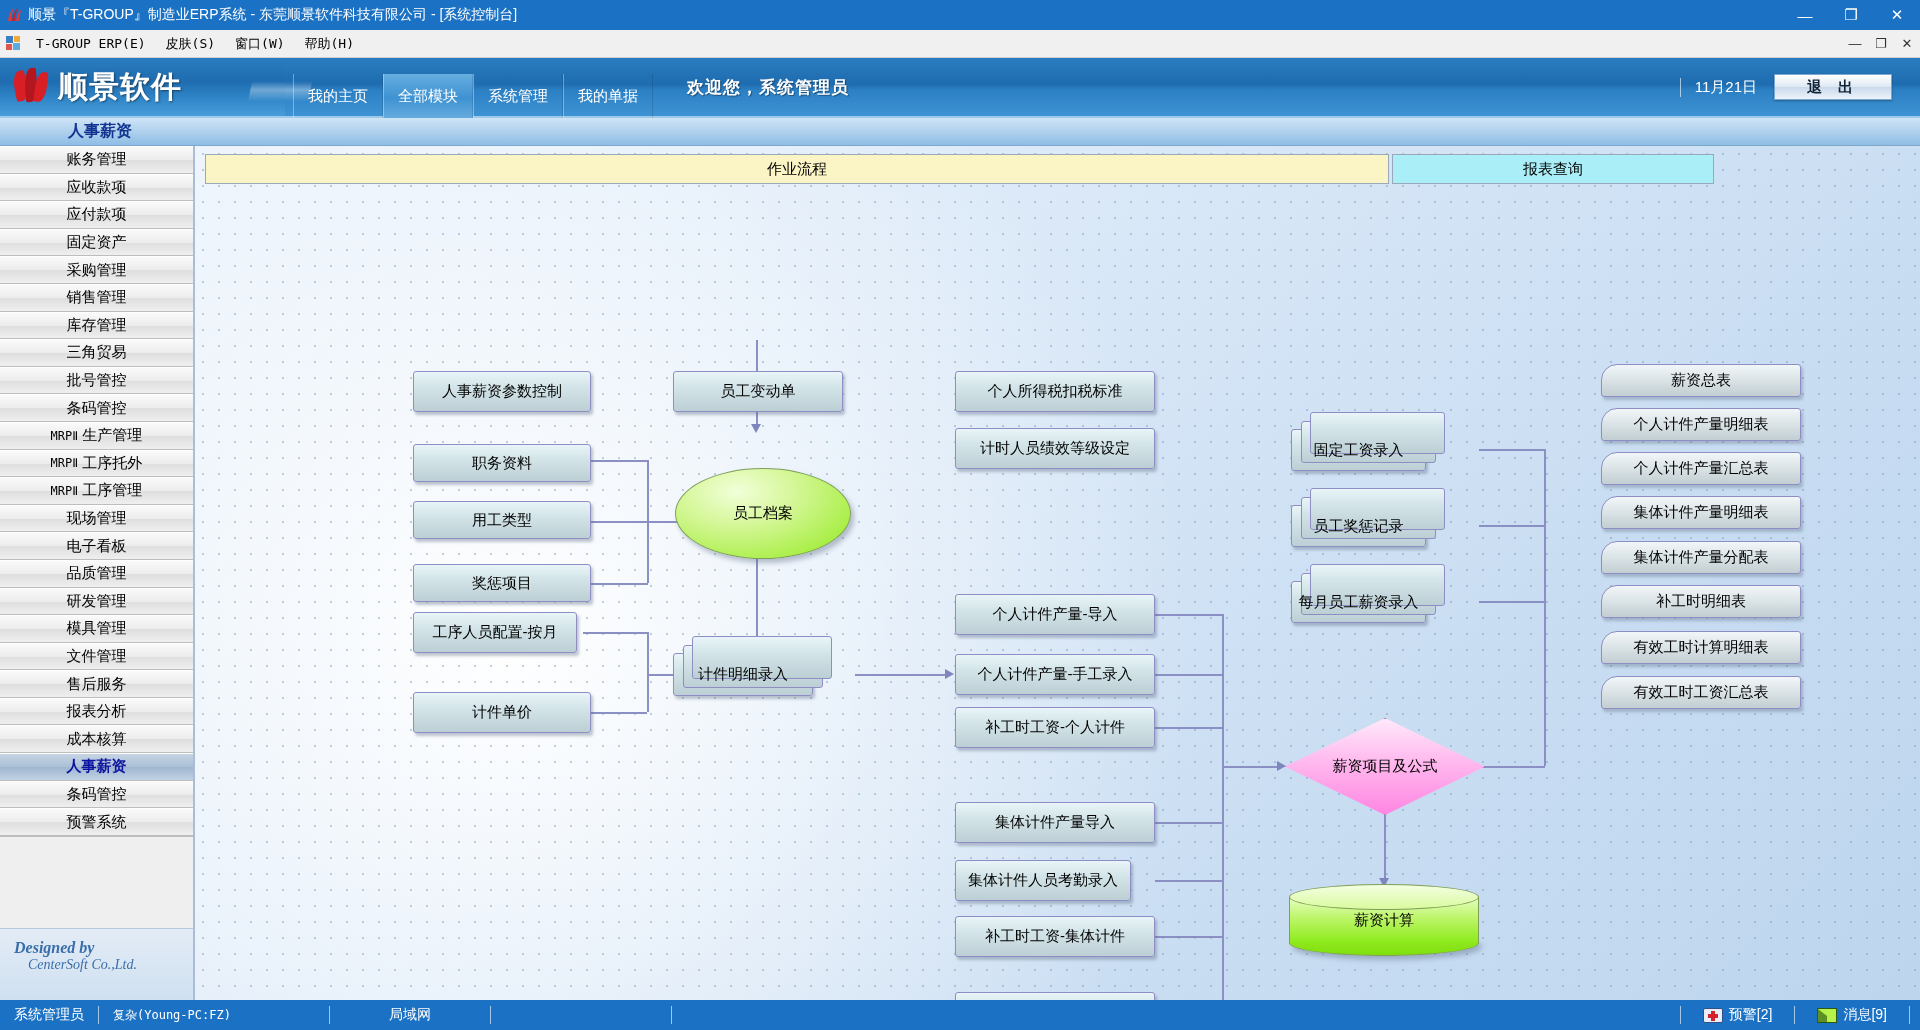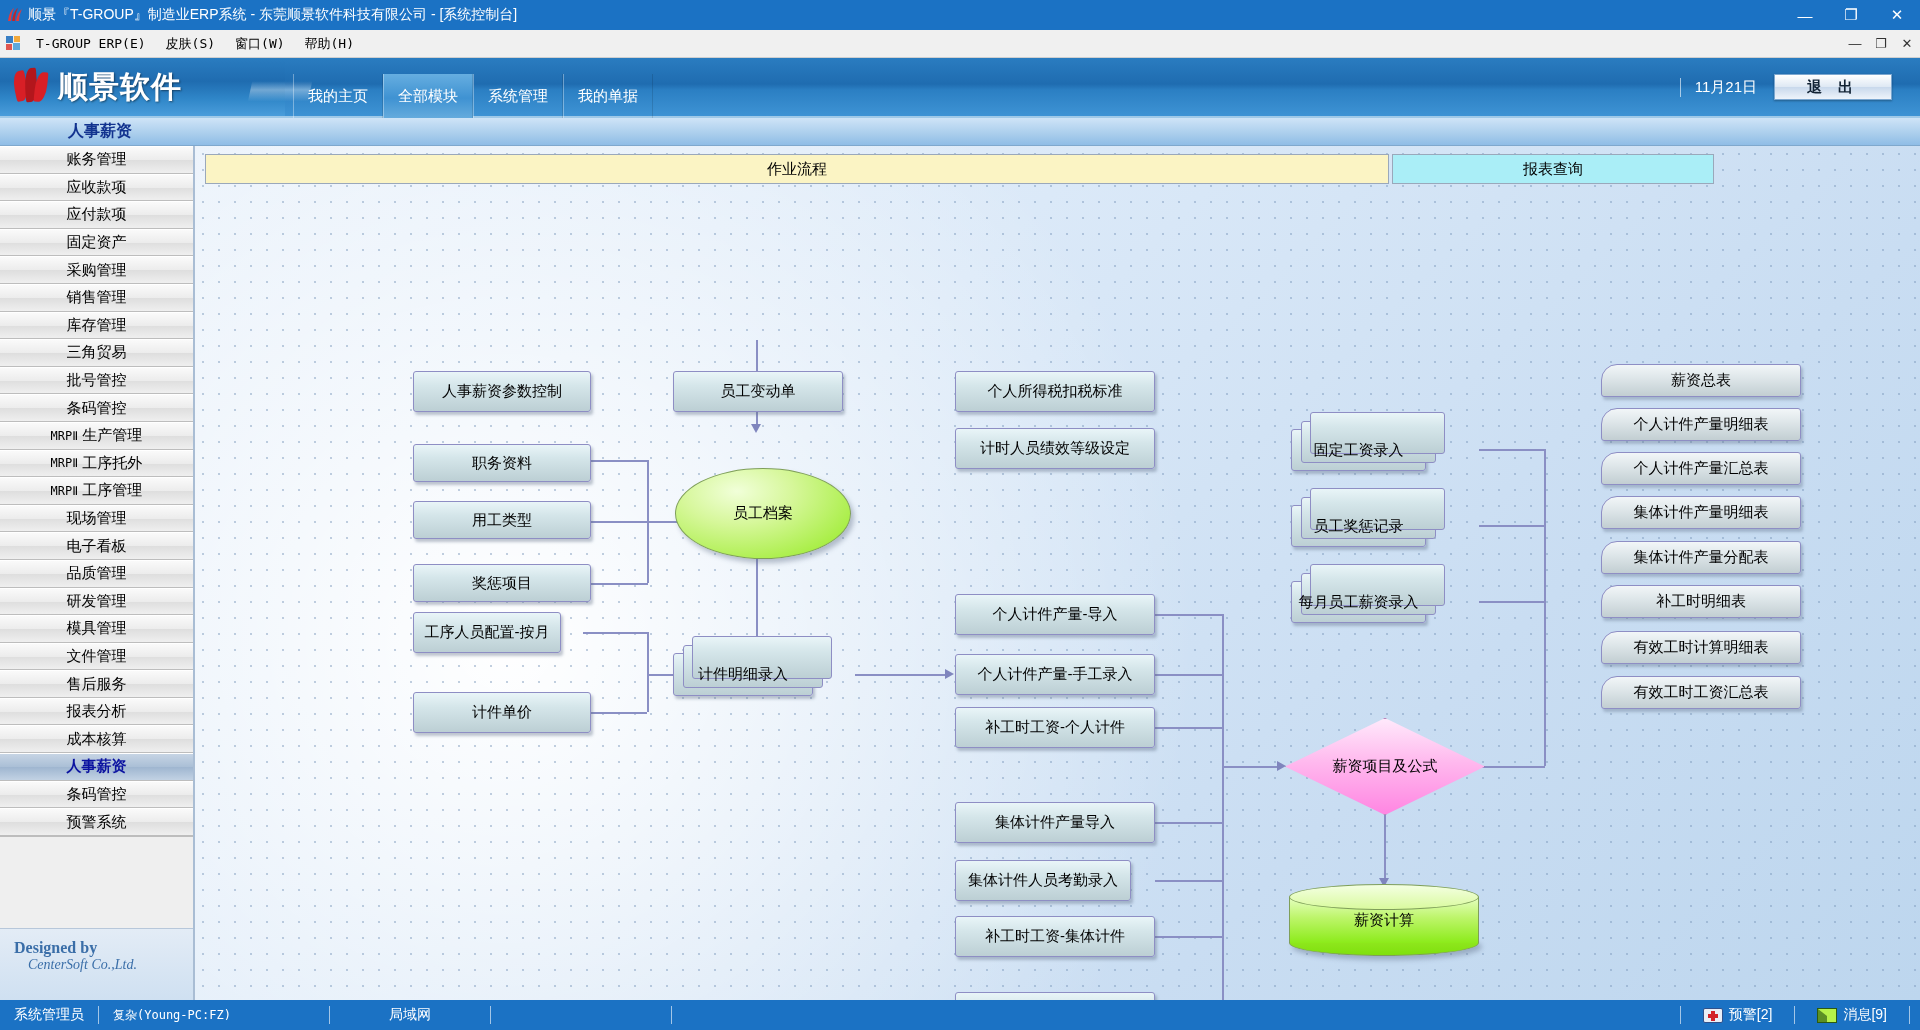--- a/index.html
+++ b/index.html
@@ -113,21 +113,21 @@
   .side-item.active {
     background: linear-gradient(to bottom,#c6d4e4 0%, #aabfd6 50%, #9fb6d0 51%, #c2d2e4 100%);
     color:#0b12a0; font-weight:bold;
   }
   .side-item .mrp { font-family:"DejaVu Sans Mono", monospace; font-size:12px; }
   .side-filler { flex:1; background:#efefef; border-top:1px solid #bdbdbd; }
   .side-footer {
     height: 72px; background: linear-gradient(to bottom,#e3ecf6,#cfe0f1);
     border-top: 1px solid #b7c7da; padding: 10px 0 0 14px; color:#2f5f9c;
   }
-  .sf1 { font-family:"Liberation Serif", serif; font-weight:bold; font-size:16px; color:#3a6ea8; }
+  .sf1 { font-family:"Liberation Serif", serif; font-style:italic; font-weight:bold; font-size:16px; color:#3a6ea8; }
   .sf2 { font-family:"Liberation Serif", serif; font-style:italic; font-size:14px; color:#3a6ea8; padding-left:14px; }
 
   
   .canvas {
     flex:1; position:relative;
     background:
       radial-gradient(circle at 18% 58%, #ffffff 0%, rgba(255,255,255,0) 46%),
       linear-gradient(135deg, #eaf2fb 0%, #dbe9f8 35%, #c9ddf2 70%, #bdd6ee 100%);
     overflow:hidden;
   }
@@ -279,20 +279,21 @@
         <div class="s3"></div>
     </div>
     <div class="brand-name">顺景软件</div>
   </div>
   <div class="navtabs">
     <div class="navtab">我的主页</div>
     <div class="navtab active">全部模块</div>
     <div class="navtab">系统管理</div>
     <div class="navtab">我的单据</div>
   </div>
+  <div class="welcome">欢迎您，系统管理员</div>
   <div class="header-right">
     <div class="hr-date">11月21日</div>
     <div class="logout-btn">退 出</div>
   </div>
 </div>
 
 <div class="titlestrip">
   <div class="pt">人事薪资</div>
 </div>
 
@@ -381,21 +382,21 @@
     <div class="conn h" style="left:1262px; top:620px; width:88px;"></div>
     <div class="arrow left" style="left:1256px; top:615px;"></div>
 
     <div class="conn v" style="left:1189px; top:669px; height:66px;"></div>
     <div class="arrow down" style="left:1184px; top:732px;"></div>
 
     <div class="node box" style="left:218px; top:225px; width:178px; height:41px;">人事薪资参数控制</div>
     <div class="node box" style="left:218px; top:298px; width:178px; height:38px;">职务资料</div>
     <div class="node box" style="left:218px; top:355px; width:178px; height:38px;">用工类型</div>
     <div class="node box" style="left:218px; top:418px; width:178px; height:38px;">奖惩项目</div>
-    <div class="node box" style="left:218px; top:466px; width:148px; height:41px;">工序人员配置-按月</div>
+    <div class="node box" style="left:218px; top:466px; width:164px; height:41px;">工序人员配置-按月</div>
     <div class="node box" style="left:218px; top:546px; width:178px; height:41px;">计件单价</div>
 
     <div class="node box" style="left:478px; top:225px; width:170px; height:41px;">员工变动单</div>
     <div class="node ellipse" style="left:480px; top:322px; width:176px; height:91px;">员工档案</div>
     <div class="node box stack" style="left:478px; top:507px; width:140px; height:43px;">计件明细录入</div>
 
     <div class="node box" style="left:760px; top:225px; width:200px; height:41px;">个人所得税扣税标准</div>
     <div class="node box" style="left:760px; top:282px; width:200px; height:41px;">计时人员绩效等级设定</div>
     <div class="node box" style="left:760px; top:448px; width:200px; height:41px;">个人计件产量-导入</div>
     <div class="node box" style="left:760px; top:508px; width:200px; height:41px;">个人计件产量-手工录入</div>

